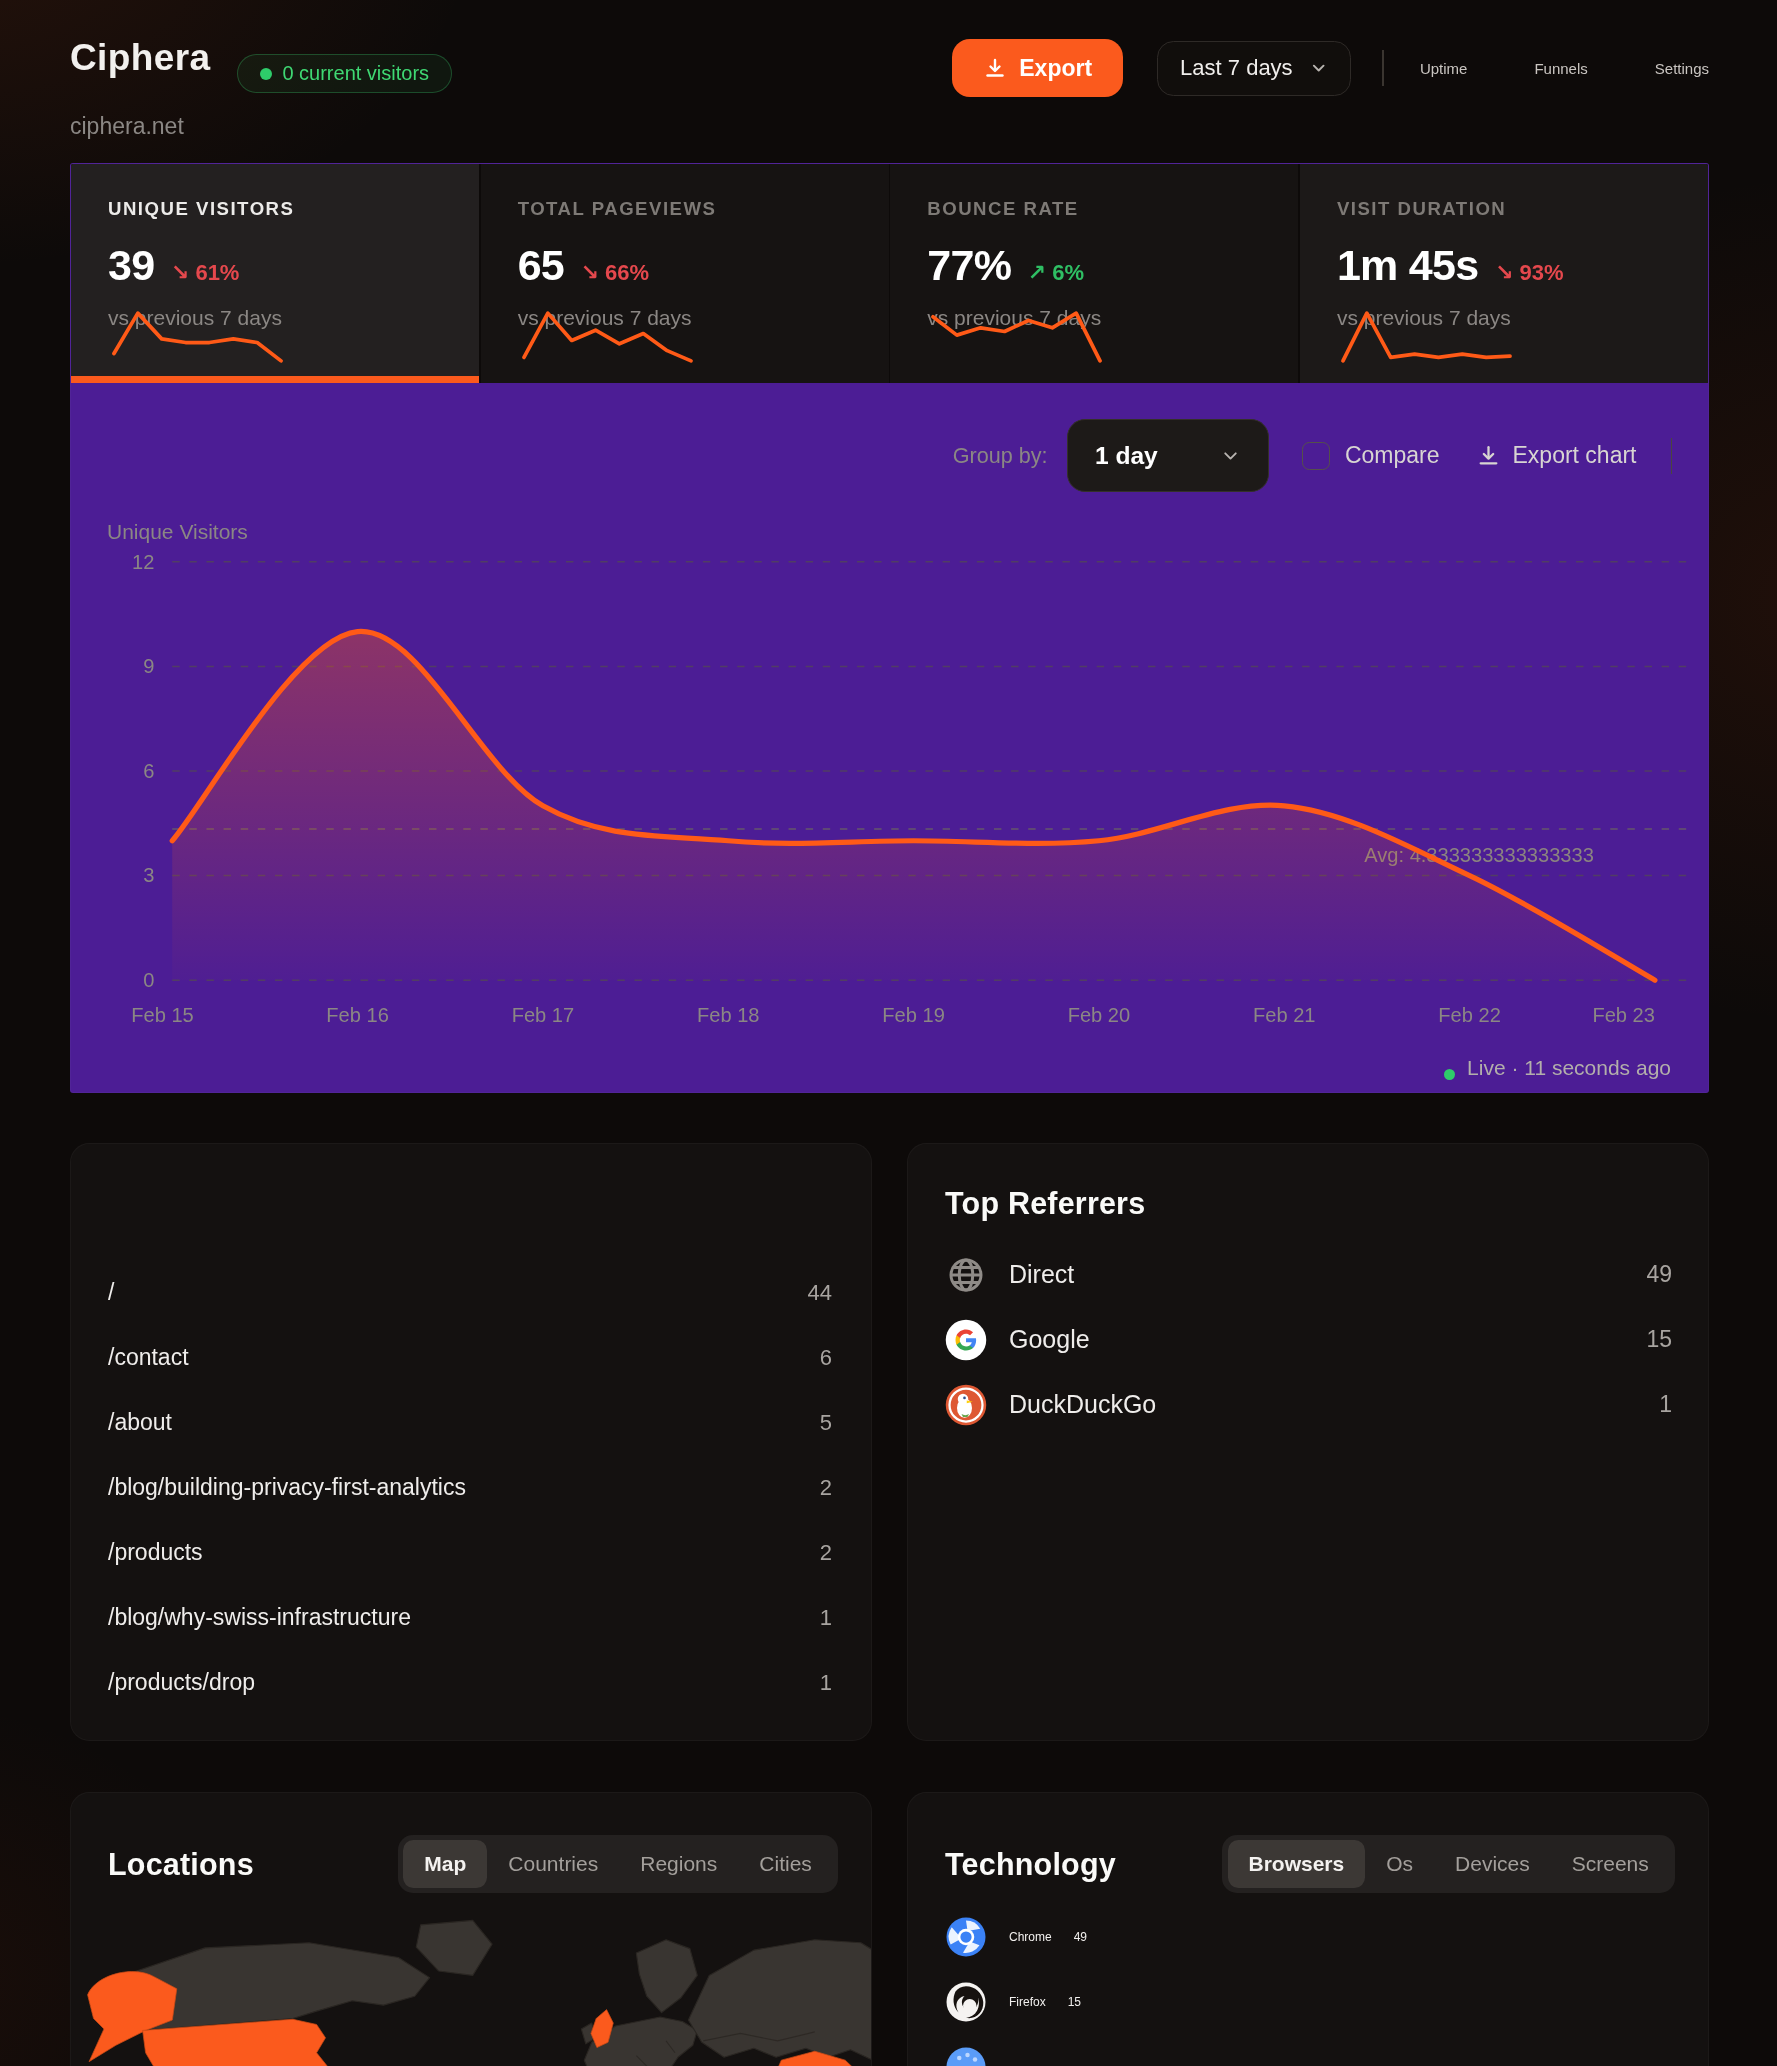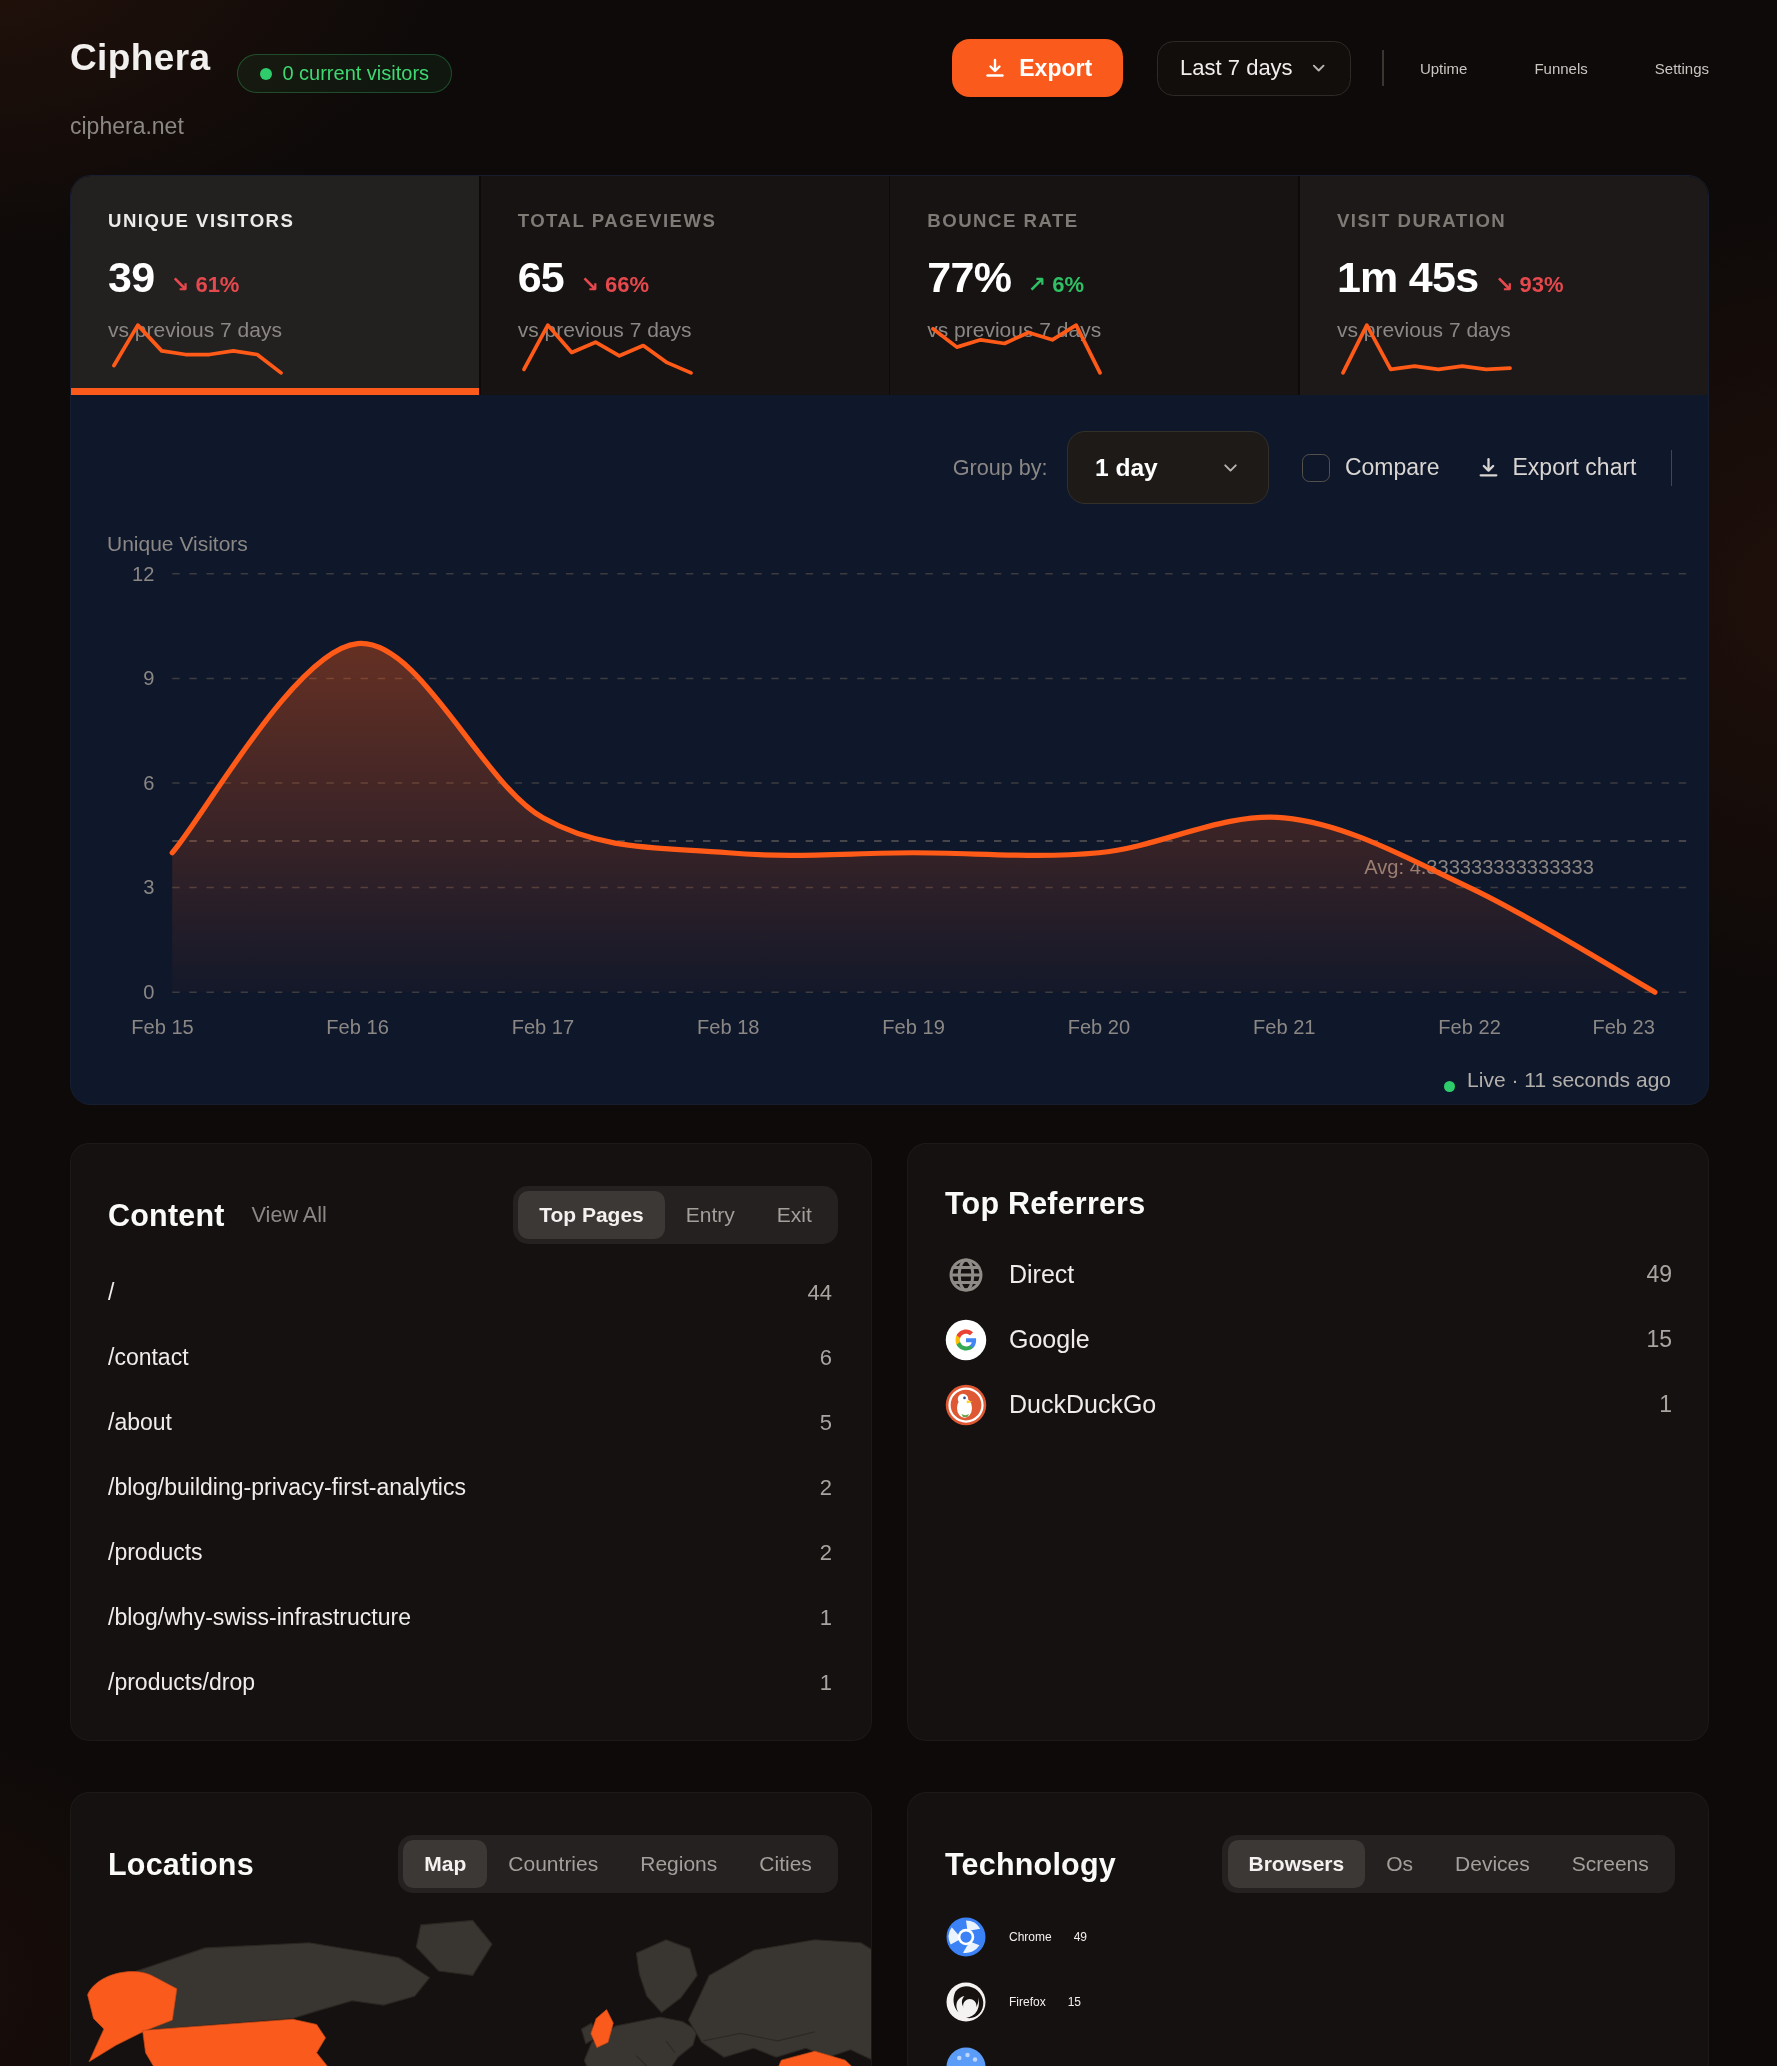--- a/index.html
+++ b/index.html
@@ -35,22 +35,22 @@
     margin-left:34px; height:55px; padding:0 22px; border-radius:16.4px;
     background:#17131173; border:1.1px solid #2e2a27; display:flex; align-items:center; gap:16.4px;
     font-size:22px; color:#f0eeec;
   }
   .hdr-divider { width:1.5px; height:36px; background:#3a3530; margin:0 36px 0 31px; }
   .nav { display:flex; align-items:center; gap:67px; }
   .nav a { color:#c9c5c1; font-size:15px; text-decoration:none; }
 
   
   .main-card {
-    left:70px; top:175px; width:1639px; height:930px; border-radius:21px;
-    background:#0f172a; overflow:hidden; border:0.7px solid rgba(255,255,255,.03);
+    left:70px; top:163px; width:1639px; height:930px; border-radius:3px;
+    background:#4c1d95; overflow:hidden; border:0.7px solid rgba(255,255,255,.03);
   }
   .stats-row { position:absolute; left:0; top:0; width:100%; height:219px;
     display:grid; grid-template-columns:1fr 1fr 1fr 1fr; gap:1.5px; background:#0d0a09; }
   .stat-cell { position:relative; background:#161312; padding:34px 30px 0 37px; }
   .stat-cell.active { background:#232020; }
   .stat-cell.lighter { background:#1c1918; }
   .stat-cell.active::after { content:""; position:absolute; left:0; right:0; bottom:0; height:6.7px; background:#fb5a1d; }
   .stat-label { font-size:18.6px; font-weight:600; letter-spacing:1.5px; color:#7e7a76; }
   .stat-cell.active .stat-label { color:#ecebe9; }
   .stat-value-row { margin-top:21px; display:flex; align-items:baseline; gap:16.4px; }
@@ -249,29 +249,20 @@
       <text x="2128" y="858" text-anchor="end" fill="#8b8784" font-size="27">Feb 23</text>
     </svg>
 
   <div class="live-row">
     <span class="live-dot"></span>
     <span>Live · 11 seconds ago</span>
   </div>
 </div>
 
 <div class="abs panel panel-content">
-  <div class="panel-head">
-    <span class="panel-title">Content</span>
-    <a href="#" class="view-all" style="text-decoration:none">View All</a>
-    <div class="seg-control">
-      <span class="seg seg-active">Top Pages</span>
-      <span class="seg">Entry</span>
-      <span class="seg">Exit</span>
-    </div>
-  </div>
   <div class="plist plist-content">
     <div class="prow">
         <span class="path">/</span>
         <span class="cnt">44</span>
       </div>
     <div class="prow">
         <span class="path">/contact</span>
         <span class="cnt">6</span>
       </div>
     <div class="prow">

